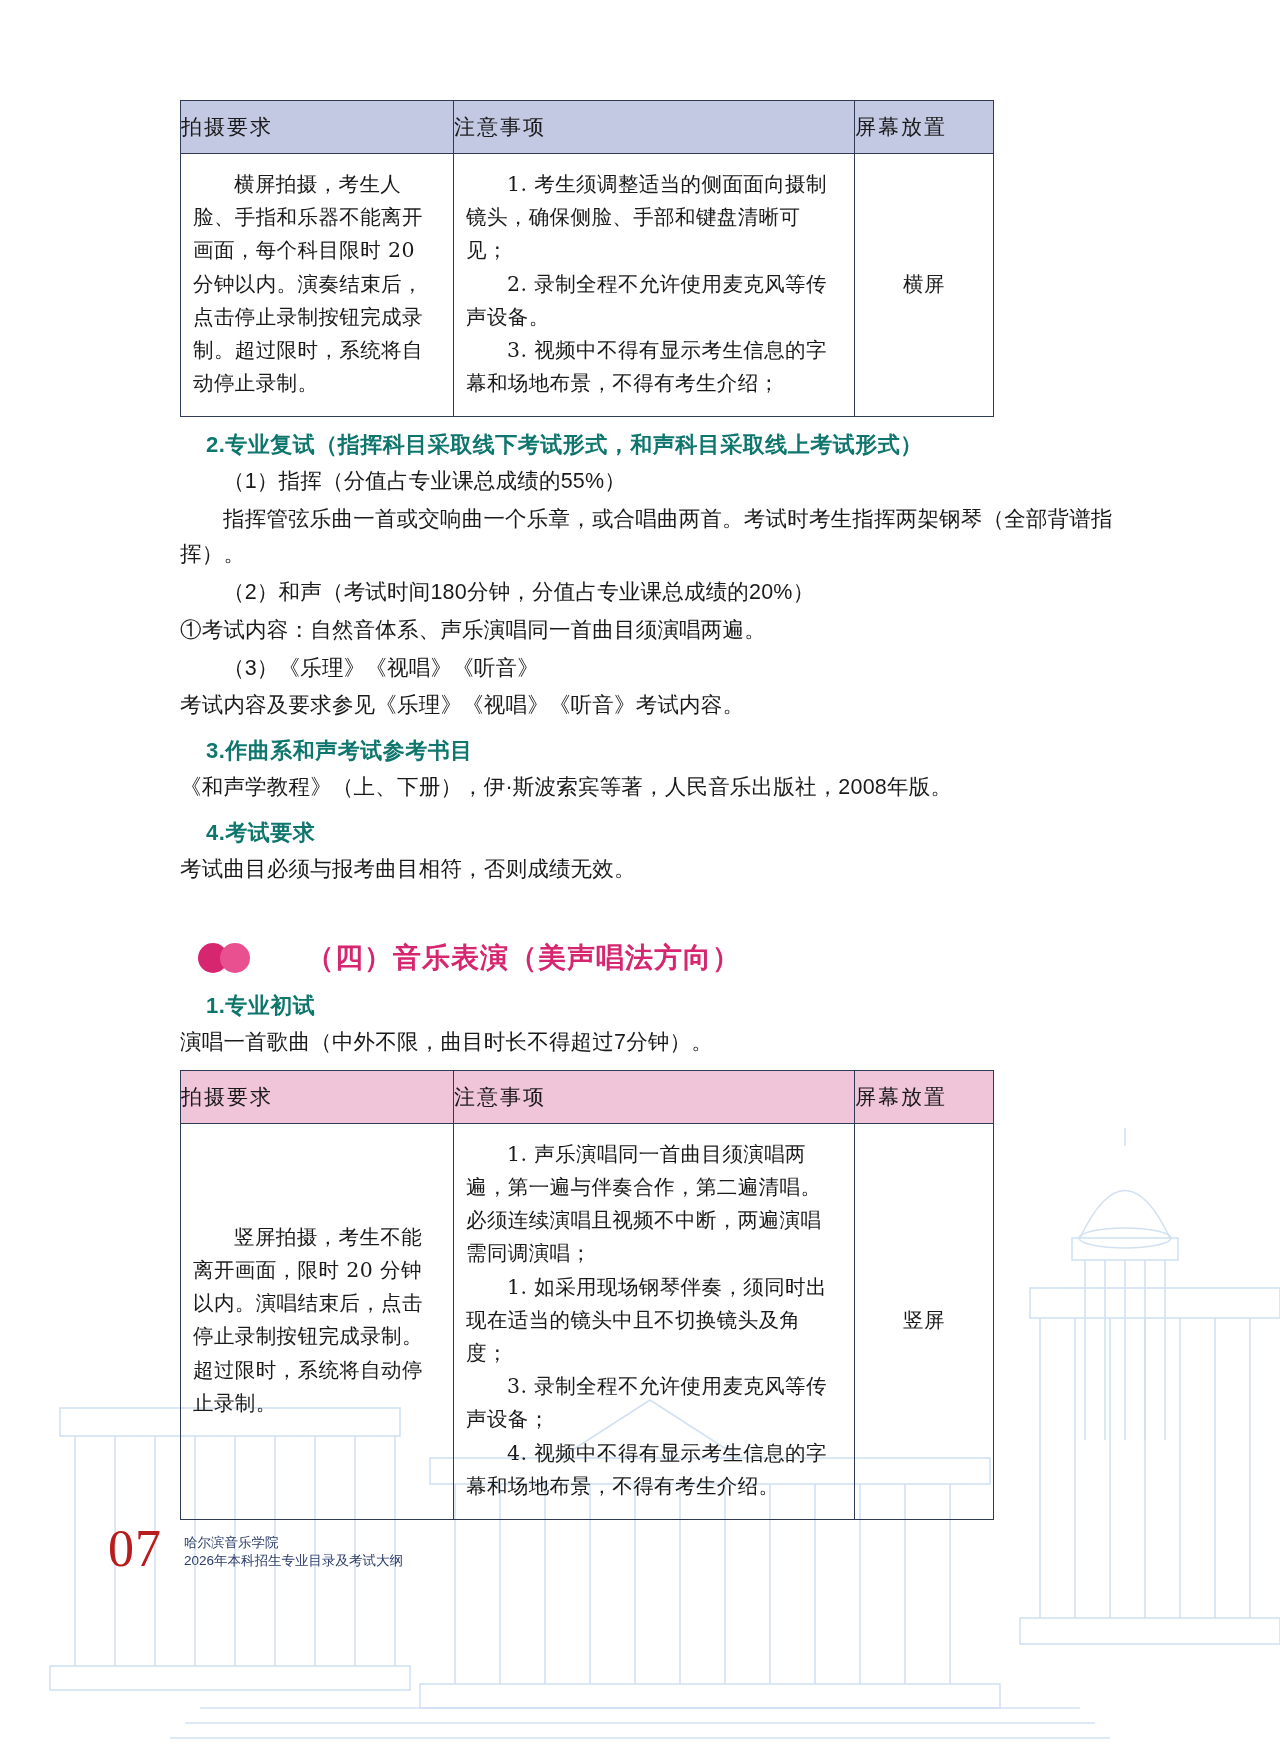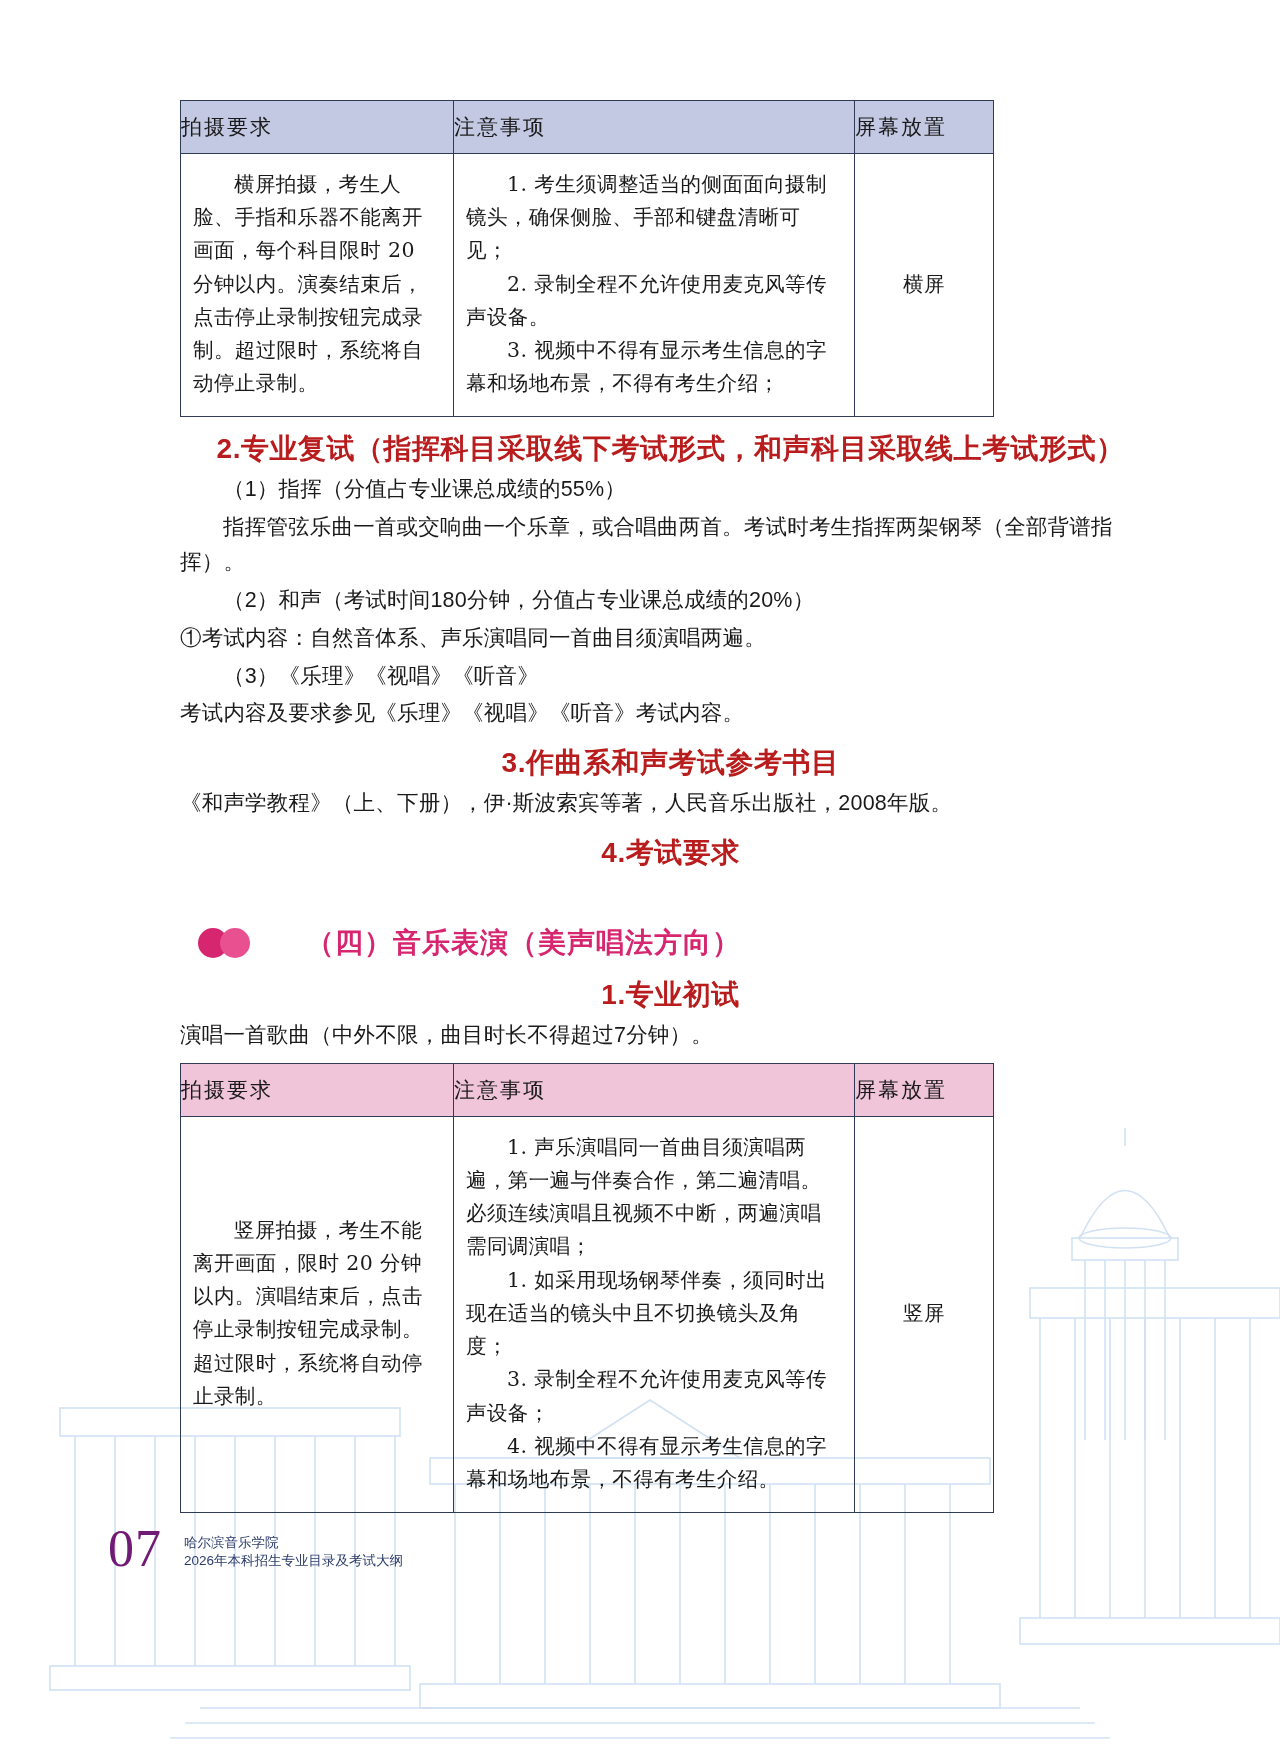--- a/index.html
+++ b/index.html
@@ -72,26 +72,25 @@
 
   .cell-center {
     text-align: center;
     font-size: 21px;
     letter-spacing: 2px;
   }
   .indent2 { text-indent: 2em; display: block; }
 
   
   .sec-orange {
-    color: #b91c1c;
+    color: #0f766e;
     font-weight: bold;
-    font-size: 28px;
+    font-size: 22px;
     margin: 13px 0 4px 26px;
     letter-spacing: 0.5px;
-    text-align: center;
   }
   .para {
     font-size: 21.5px;
     line-height: 1.62;
     margin: 3px 0 3px 0;
     letter-spacing: 0.2px;
   }
   .para.ind {
     text-indent: 2em;
   }
@@ -131,21 +130,21 @@
     position: absolute;
     left: 108px;
     bottom: 175px;
     display: flex;
     align-items: flex-end;
     z-index: 3;
   }
   .footer .pnum {
     font-family: "Liberation Serif", serif;
     font-size: 52px;
-    color: #701a75;
+    color: #b91c1c;
     line-height: 0.92;
     letter-spacing: 1px;
     margin-top: 28px;
   }
   .footer .ftxt {
     margin-left: 22px;
     padding-bottom: 3px;
     color: #2c3c6b;
     font-size: 13.5px;
     line-height: 1.35;
@@ -209,20 +208,21 @@
   <div class="para ind">指挥管弦乐曲一首或交响曲一个乐章，或合唱曲两首。考试时考生指挥两架钢琴（全部背谱指挥）。</div>
   <div class="para ind">（2）和声（考试时间180分钟，分值占专业课总成绩的20%）</div>
   <div class="para">①考试内容：自然音体系、声乐演唱同一首曲目须演唱两遍。</div>
   <div class="para ind">（3）《乐理》《视唱》《听音》</div>
   <div class="para">考试内容及要求参见《乐理》《视唱》《听音》考试内容。</div>
 
   <div class="sec-orange">3.作曲系和声考试参考书目</div>
   <div class="para">《和声学教程》（上、下册），伊·斯波索宾等著，人民音乐出版社，2008年版。</div>
 
   <div class="sec-orange">4.考试要求</div>
+  <div class="para">考试曲目必须与报考曲目相符，否则成绩无效。</div>
 
   <div class="big-heading">
     <span class="dot-pair">
       <span class="d1"></span>
         <span class="d2"></span>
     </span>
     <span class="htxt">（四）音乐表演（美声唱法方向）</span>
   </div>
 
   <div class="sec-orange">1.专业初试</div>

